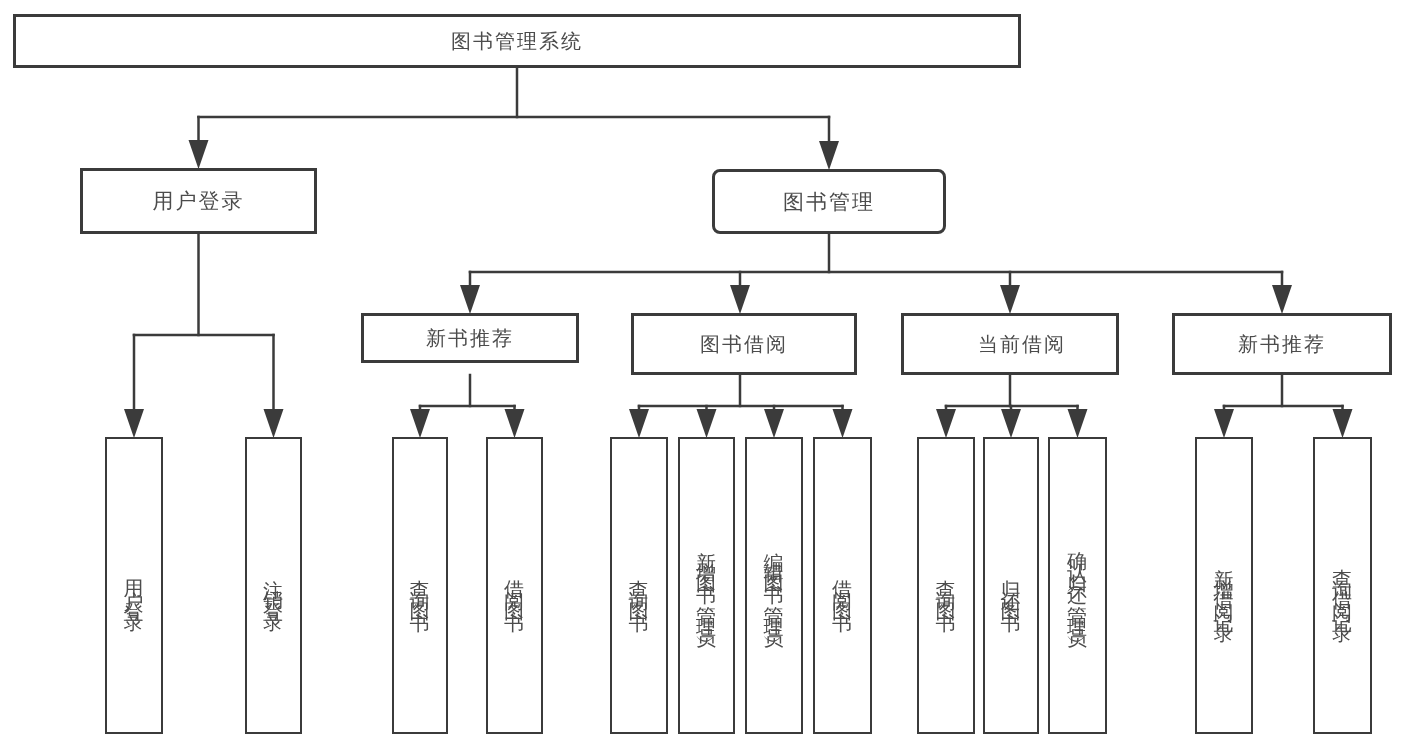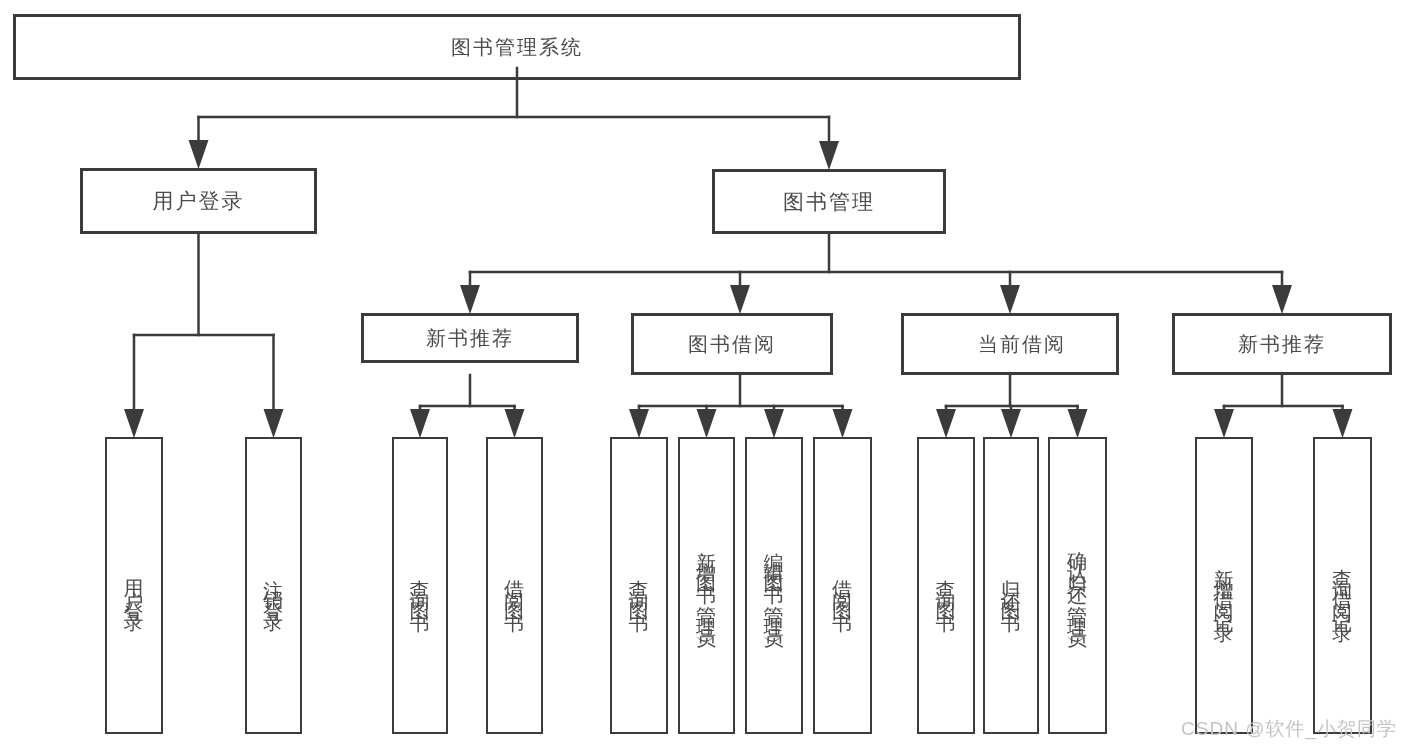--- a/index.html
+++ b/index.html
@@ -50,45 +50,45 @@
     font-size:19px;
     color:var(--wm);
     letter-spacing:1px;
   }
 </style>
 </head>
 <body>
 
 <div class="canvas">
   <div id="nodes">
-      <div class="node h" style="left: 13px; top: 14px; width: 1008px; height: 66px;">
+      <div class="node h" style="left: 13px; top: 14px; width: 1008px; height: 54px;">
         <span class="label" style="font-size: 20px;">图书管理系统</span>
       </div>
       <div class="node h" style="left: 80px; top: 168px; width: 237px; height: 66px;">
         <span class="label" style="font-size: 21px;">用户登录</span>
       </div>
       <div class="node v" style="left: 105px; top: 437px; width: 58px; height: 297px;">
         <span class="label" style="font-size: 20px;">用户登录</span>
       </div>
       <div class="node v" style="left: 245px; top: 437px; width: 57px; height: 297px;">
         <span class="label" style="font-size: 20px;">注销登录</span>
       </div>
-      <div class="node h" style="left: 712px; top: 169px; width: 234px; height: 65px;">
+      <div class="node h" style="left: 712px; top: 169px; width: 234px; height: 65px; border-radius: 8px;">
         <span class="label" style="font-size: 21px;">图书管理</span>
       </div>
       <div class="node h" style="left: 361px; top: 313px; width: 218px; height: 50px;">
         <span class="label" style="font-size: 20px;">新书推荐</span>
       </div>
       <div class="node v" style="left: 392px; top: 437px; width: 56px; height: 297px;">
         <span class="label" style="font-size: 20px;">查询图书</span>
       </div>
       <div class="node v" style="left: 486px; top: 437px; width: 57px; height: 297px;">
         <span class="label" style="font-size: 20px;">借阅图书</span>
       </div>
-      <div class="node h" style="left: 631px; top: 313px; width: 202px; height: 62px;">
+      <div class="node h" style="left: 631px; top: 313px; width: 226px; height: 62px;">
         <span class="label" style="font-size: 20px;">图书借阅</span>
       </div>
       <div class="node v" style="left: 610px; top: 437px; width: 58px; height: 297px;">
         <span class="label" style="font-size: 20px;">查询图书</span>
       </div>
       <div class="node v" style="left: 678px; top: 437px; width: 57px; height: 297px;">
         <span class="label" style="font-size: 20px;">新增图书（管理员）</span>
       </div>
       <div class="node v" style="left: 745px; top: 437px; width: 58px; height: 297px;">
         <span class="label" style="font-size: 20px;">编辑图书（管理员）</span>
@@ -165,14 +165,13 @@
       <polygon points="1067.5,409 1087.5,409 1077.5,438" fill="var(--line)"></polygon>
       <line x1="1282" y1="272" x2="1282" y2="293" stroke="var(--line)" stroke-width="2.5" stroke-linecap="square"></line>
       <polygon points="1272,285 1292,285 1282,314" fill="var(--line)"></polygon>
       <line x1="1282" y1="375" x2="1282" y2="406" stroke="var(--line)" stroke-width="2.5" stroke-linecap="square"></line>
       <line x1="1224" y1="406" x2="1342.5" y2="406" stroke="var(--line)" stroke-width="2.5" stroke-linecap="square"></line>
       <line x1="1224" y1="406" x2="1224" y2="417" stroke="var(--line)" stroke-width="2.5" stroke-linecap="square"></line>
       <polygon points="1214,409 1234,409 1224,438" fill="var(--line)"></polygon>
       <line x1="1342.5" y1="406" x2="1342.5" y2="417" stroke="var(--line)" stroke-width="2.5" stroke-linecap="square"></line>
       <polygon points="1332.5,409 1352.5,409 1342.5,438" fill="var(--line)"></polygon>
     </svg>
-  <div class="watermark">CSDN @软件_小贺同学</div>
 </div>
 
 </body></html>

